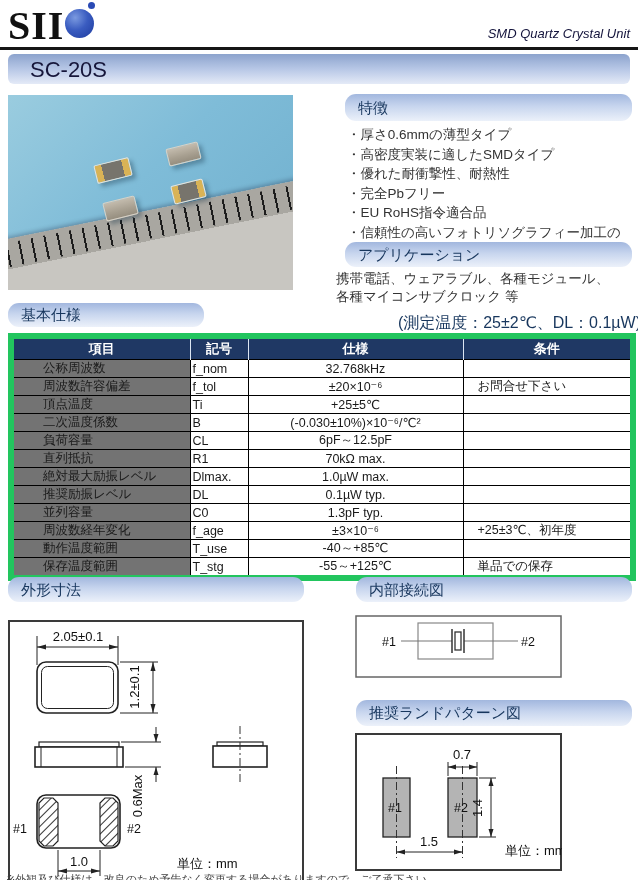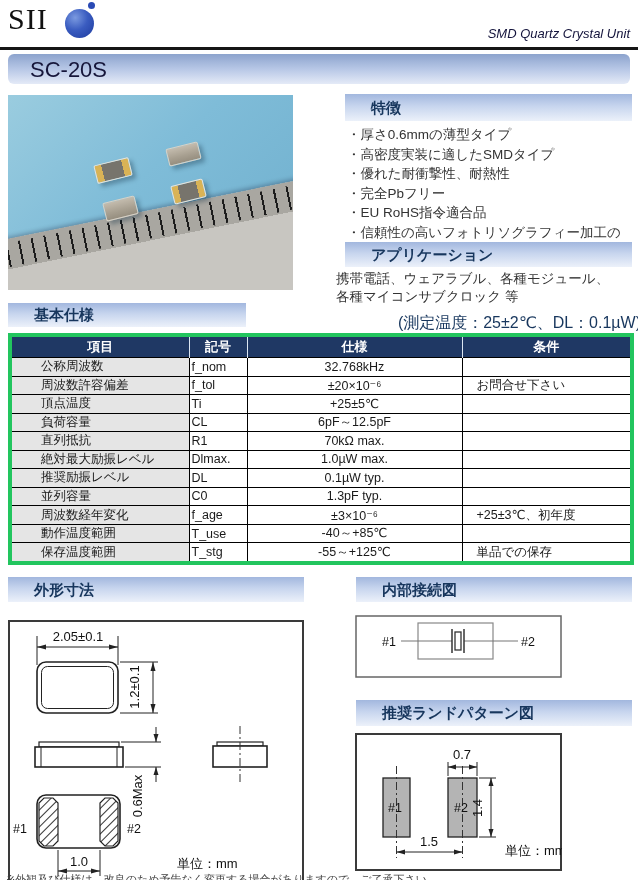--- a/index.html
+++ b/index.html
@@ -1,31 +1,31 @@
 <!DOCTYPE html>
 <html><head>
 <meta charset="utf-8">
 <style>
   html,body{margin:0;padding:0;background:#888;}
   .page{position:relative;width:638px;height:880px;background:#fff;overflow:hidden;
         font-family:"Liberation Sans","DejaVu Sans",sans-serif;color:#1a1a1a;}
   
   .logo-text{position:absolute;left:8px;top:2px;font-family:"Liberation Serif","DejaVu Serif",serif;
-             font-weight:normal;font-size:30px;letter-spacing:1px;color:#111;}
+             font-weight:bold;font-size:40px;letter-spacing:1px;color:#111;}
   .logo-sphere{position:absolute;left:65px;top:9px;width:29px;height:29px;border-radius:50%;
              background:radial-gradient(circle at 35% 30%, #7b9ae0 0%, #3a5cc0 45%, #1d3a9e 100%);}
   .logo-dot{position:absolute;left:88px;top:2px;width:7px;height:7px;border-radius:50%;background:#2a4ab5;}
   .product-type{position:absolute;right:8px;top:26px;font-size:13px;font-style:italic;color:#14143c;}
   .header-rule{position:absolute;left:0;top:47px;width:638px;height:3px;background:#161616;}
   .model-bar{position:absolute;left:8px;top:54px;width:622px;height:30px;border-radius:6px;
              background:linear-gradient(180deg,#8CA3CD 0%,#B7C7E6 50%,#E4EAF7 100%);
              font-size:22px;color:#16163a;line-height:31px;padding-left:22px;box-sizing:border-box;}
   
-  .bar{position:absolute;border-radius:0;background:linear-gradient(180deg,#A2B7DE 0%,#C7D5EE 45%,#ECF1FA 100%);
-       color:#17365D;font-weight:bold;font-size:15px;box-sizing:border-box;padding-left:26px;}
+  .bar{position:absolute;border-radius:11px;background:linear-gradient(180deg,#A2B7DE 0%,#C7D5EE 45%,#ECF1FA 100%);
+       color:#17365D;font-weight:normal;font-size:15px;box-sizing:border-box;padding-left:13px;}
   
   .photo{position:absolute;left:8px;top:95px;width:285px;height:195px;overflow:hidden;
          background:linear-gradient(135deg,#9accdf 0%,#7fbcd8 45%,#6fafcd 100%);}
   .ruler{position:absolute;left:-40px;top:152px;width:420px;height:130px;
          background:linear-gradient(180deg,#a9a7a1 0 30px,#c8c6c1 30px);
          transform:rotate(-11.5deg);transform-origin:left top;box-shadow:0 -2px 4px rgba(0,0,30,.25);}
   .ruler-ticks{position:absolute;left:0;top:4px;width:100%;height:24px;
          background:repeating-linear-gradient(90deg,transparent 0 11px,#1d1d1d 11px 13px);}
   .chip{position:absolute;border-radius:2px;box-shadow:3px 4px 4px rgba(20,50,70,.35);}
   .chip-bottom{background:linear-gradient(90deg,#d9b356 0 20%,#77746c 20% 80%,#d9b356 80%);border:1px solid #e8e4da;}
@@ -40,22 +40,22 @@
   .app-text{position:absolute;left:336px;top:270px;width:296px;font-size:13.5px;color:#333;line-height:17.5px;}
   .meas-note{position:absolute;left:361px;top:313px;width:280px;text-align:right;font-size:16px;color:#17365D;}
   
   .spec-table{position:absolute;left:8px;top:333px;width:622px;height:232px;border-collapse:collapse;
               table-layout:fixed;font-size:12.5px;}
   .spec-table th{background:#1F3864;color:#fff;font-weight:bold;font-size:13px;height:20px;
               border-left:1px solid #dce6f2;border-right:1px solid #dce6f2;padding:0;}
   .spec-table th:first-child{border-left:2px solid #000;}
   .spec-table th:last-child{border-right:2px solid #000;}
   .spec-table td{border:1px solid #000;padding:0 2px;height:17px;background:#fff;white-space:nowrap;}
-  .spec-table{border:4px solid #22c55e;}
-  .spec-table td.c-item{background:#e5e5e5;text-align:left;padding-left:29px;}
+  .spec-table{border:6px solid #22c55e;}
+  .spec-table td.c-item{background:#737373;text-align:left;padding-left:29px;}
   .spec-table td.c-sym{}
   .spec-table td.c-spec{text-align:center;}
   .spec-table td.c-cond{text-align:left;padding-left:14px;margin-left:40px;}
   
   .draw-box{position:absolute;}
   svg text{font-family:"Liberation Sans","DejaVu Sans",sans-serif;font-size:13px;fill:#111;}
   svg text.pin{font-size:12.5px;}
   svg .thin{stroke:#222;stroke-width:1;}
   svg .gline{stroke:#777;stroke-width:1.2;}
   svg .cl{stroke:#333;stroke-width:1;stroke-dasharray:8 3 2 3;fill:none;}
@@ -97,21 +97,21 @@
     <div class="feature-item">・EU RoHS指令適合品</div>
     <div class="feature-item">・信頼性の高いフォトリソグラフィー加工の水晶振動子を内蔵</div>
   </div>
 
   <div class="bar" style="left:345px;top:242px;width:287px;height:25px;line-height:25px;">アプリケーション</div>
   <div class="app-text">
     <div>携帯電話、ウェアラブル、各種モジュール、</div>
     <div>各種マイコンサブクロック 等</div>
   </div>
 
-  <div class="bar" style="left:8px;top:303px;width:238px;height:24px;line-height:24px;">基本仕様</div>
+  <div class="bar" style="left:8px;top:303px;width:196px;height:24px;line-height:24px;">基本仕様</div>
   <div class="meas-note">(測定温度：25±2℃、DL：0.1µW)</div>
 
   <table class="spec-table">
     <colgroup>
         <col style="width:179px">
         <col style="width:58px">
         <col style="width:215px">
         <col style="width:170px">
       </colgroup>
     <thead>
@@ -132,20 +132,26 @@
       <tr>
           <td class="c-item">周波数許容偏差</td>
           <td class="c-sym">f_tol</td>
           <td class="c-spec">±20×10⁻⁶</td>
           <td class="c-cond">お問合せ下さい</td>
         </tr>
       <tr>
           <td class="c-item">頂点温度</td>
           <td class="c-sym">Ti</td>
           <td class="c-spec">+25±5℃</td>
+          <td class="c-cond"></td>
+        </tr>
+      <tr>
+          <td class="c-item">二次温度係数</td>
+          <td class="c-sym">B</td>
+          <td class="c-spec">(-0.030±10%)×10⁻⁶/℃²</td>
           <td class="c-cond"></td>
         </tr>
       <tr>
           <td class="c-item">負荷容量</td>
           <td class="c-sym">CL</td>
           <td class="c-spec">6pF～12.5pF</td>
           <td class="c-cond"></td>
         </tr>
       <tr>
           <td class="c-item">直列抵抗</td>

